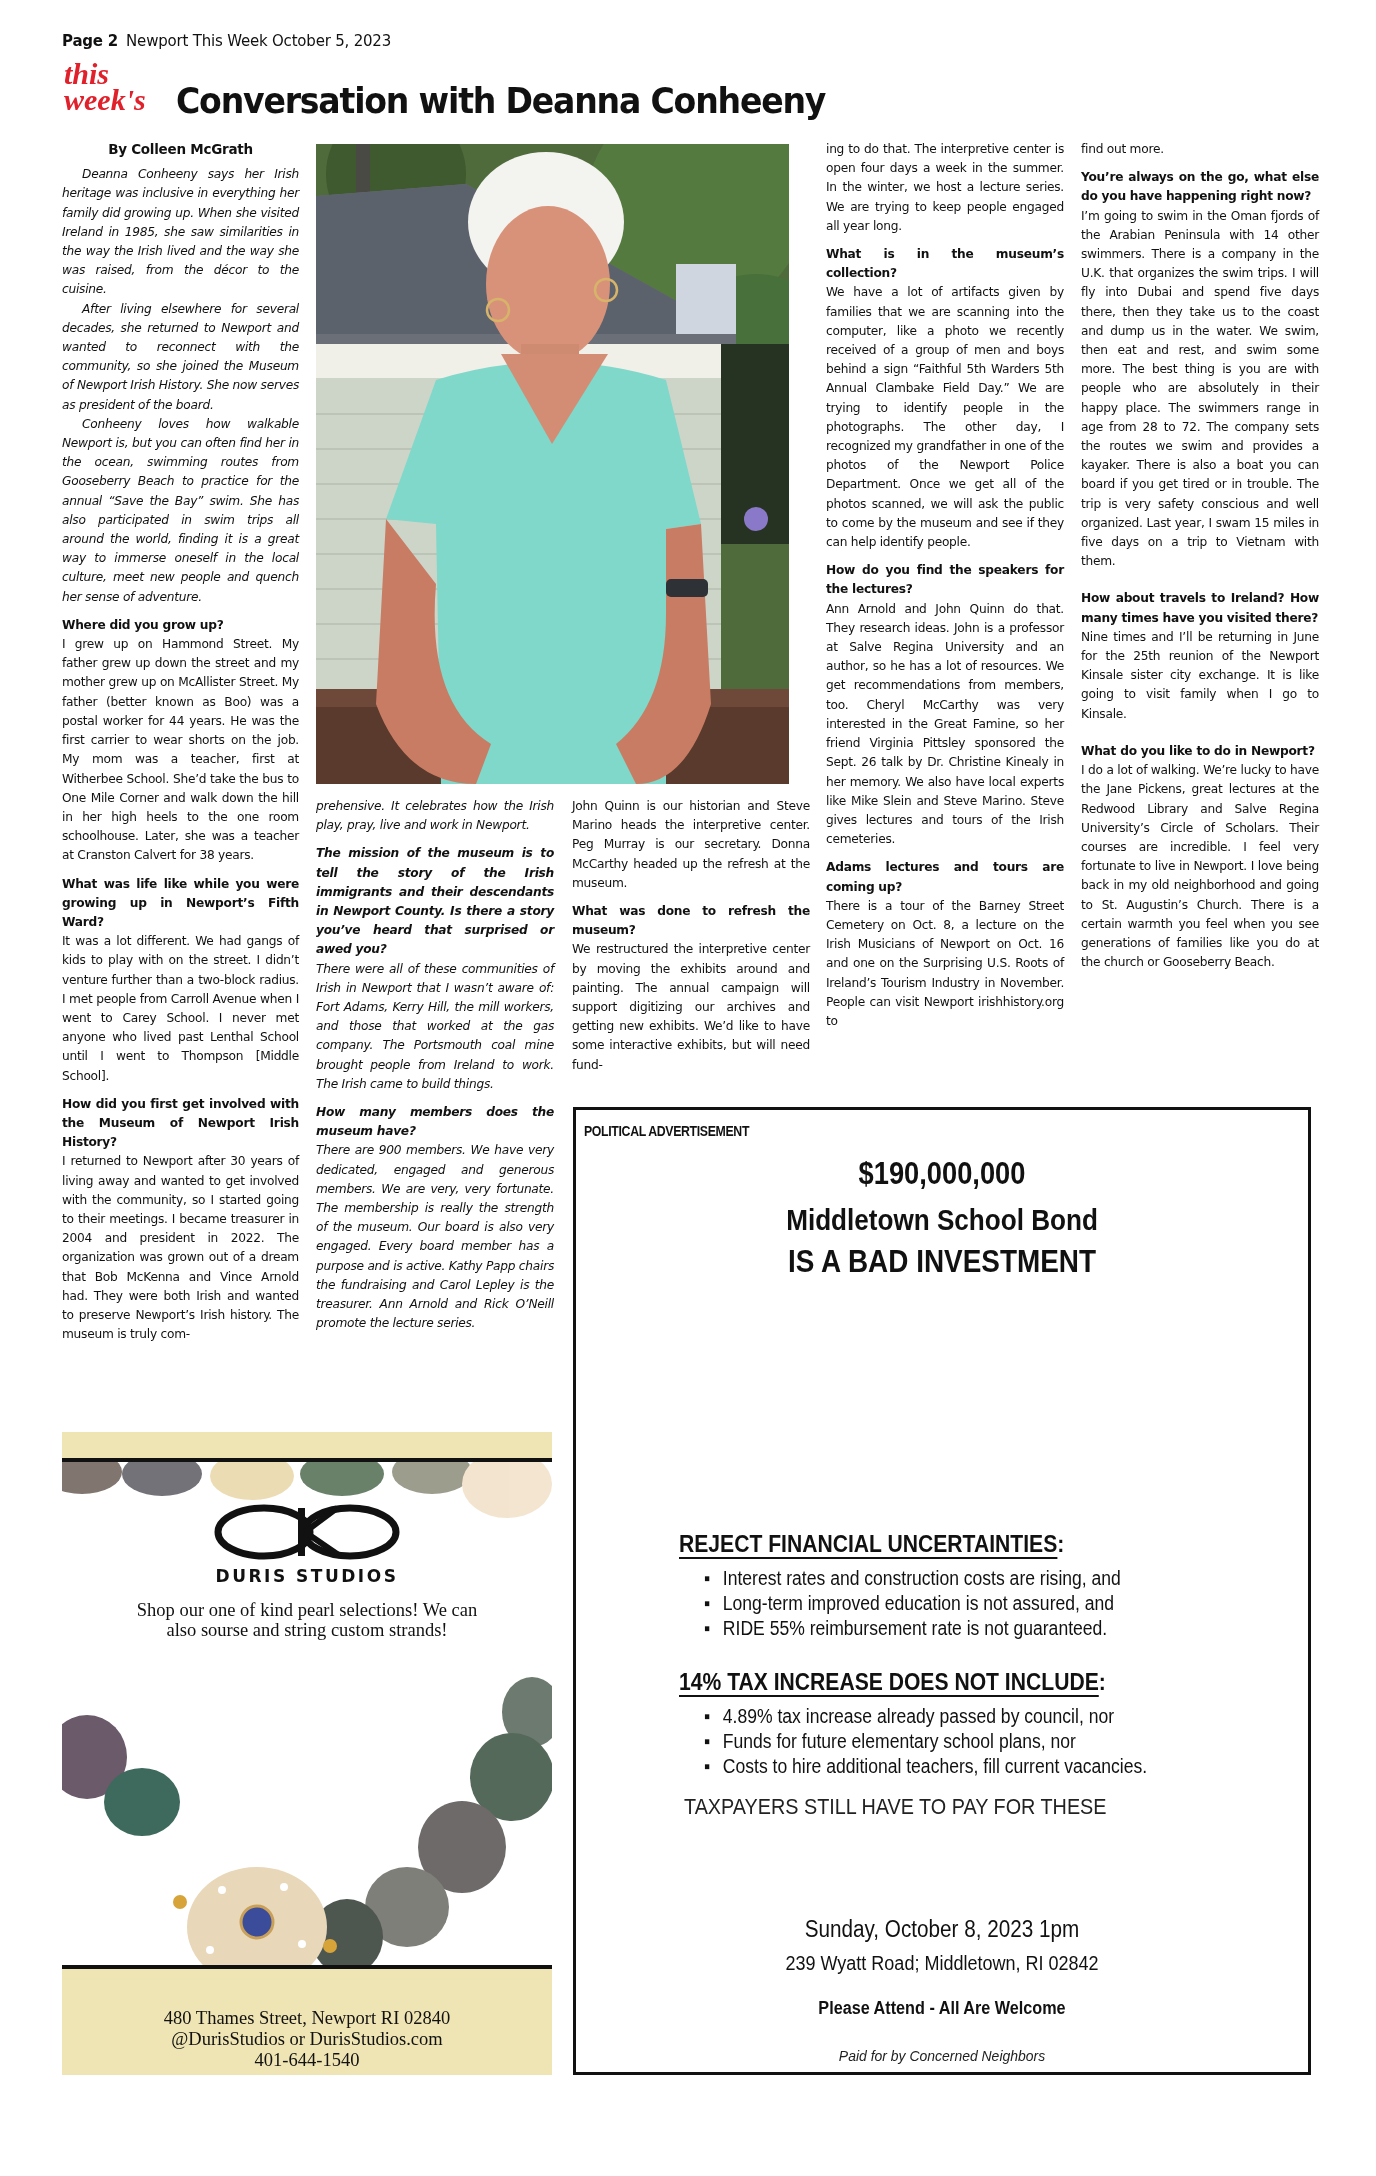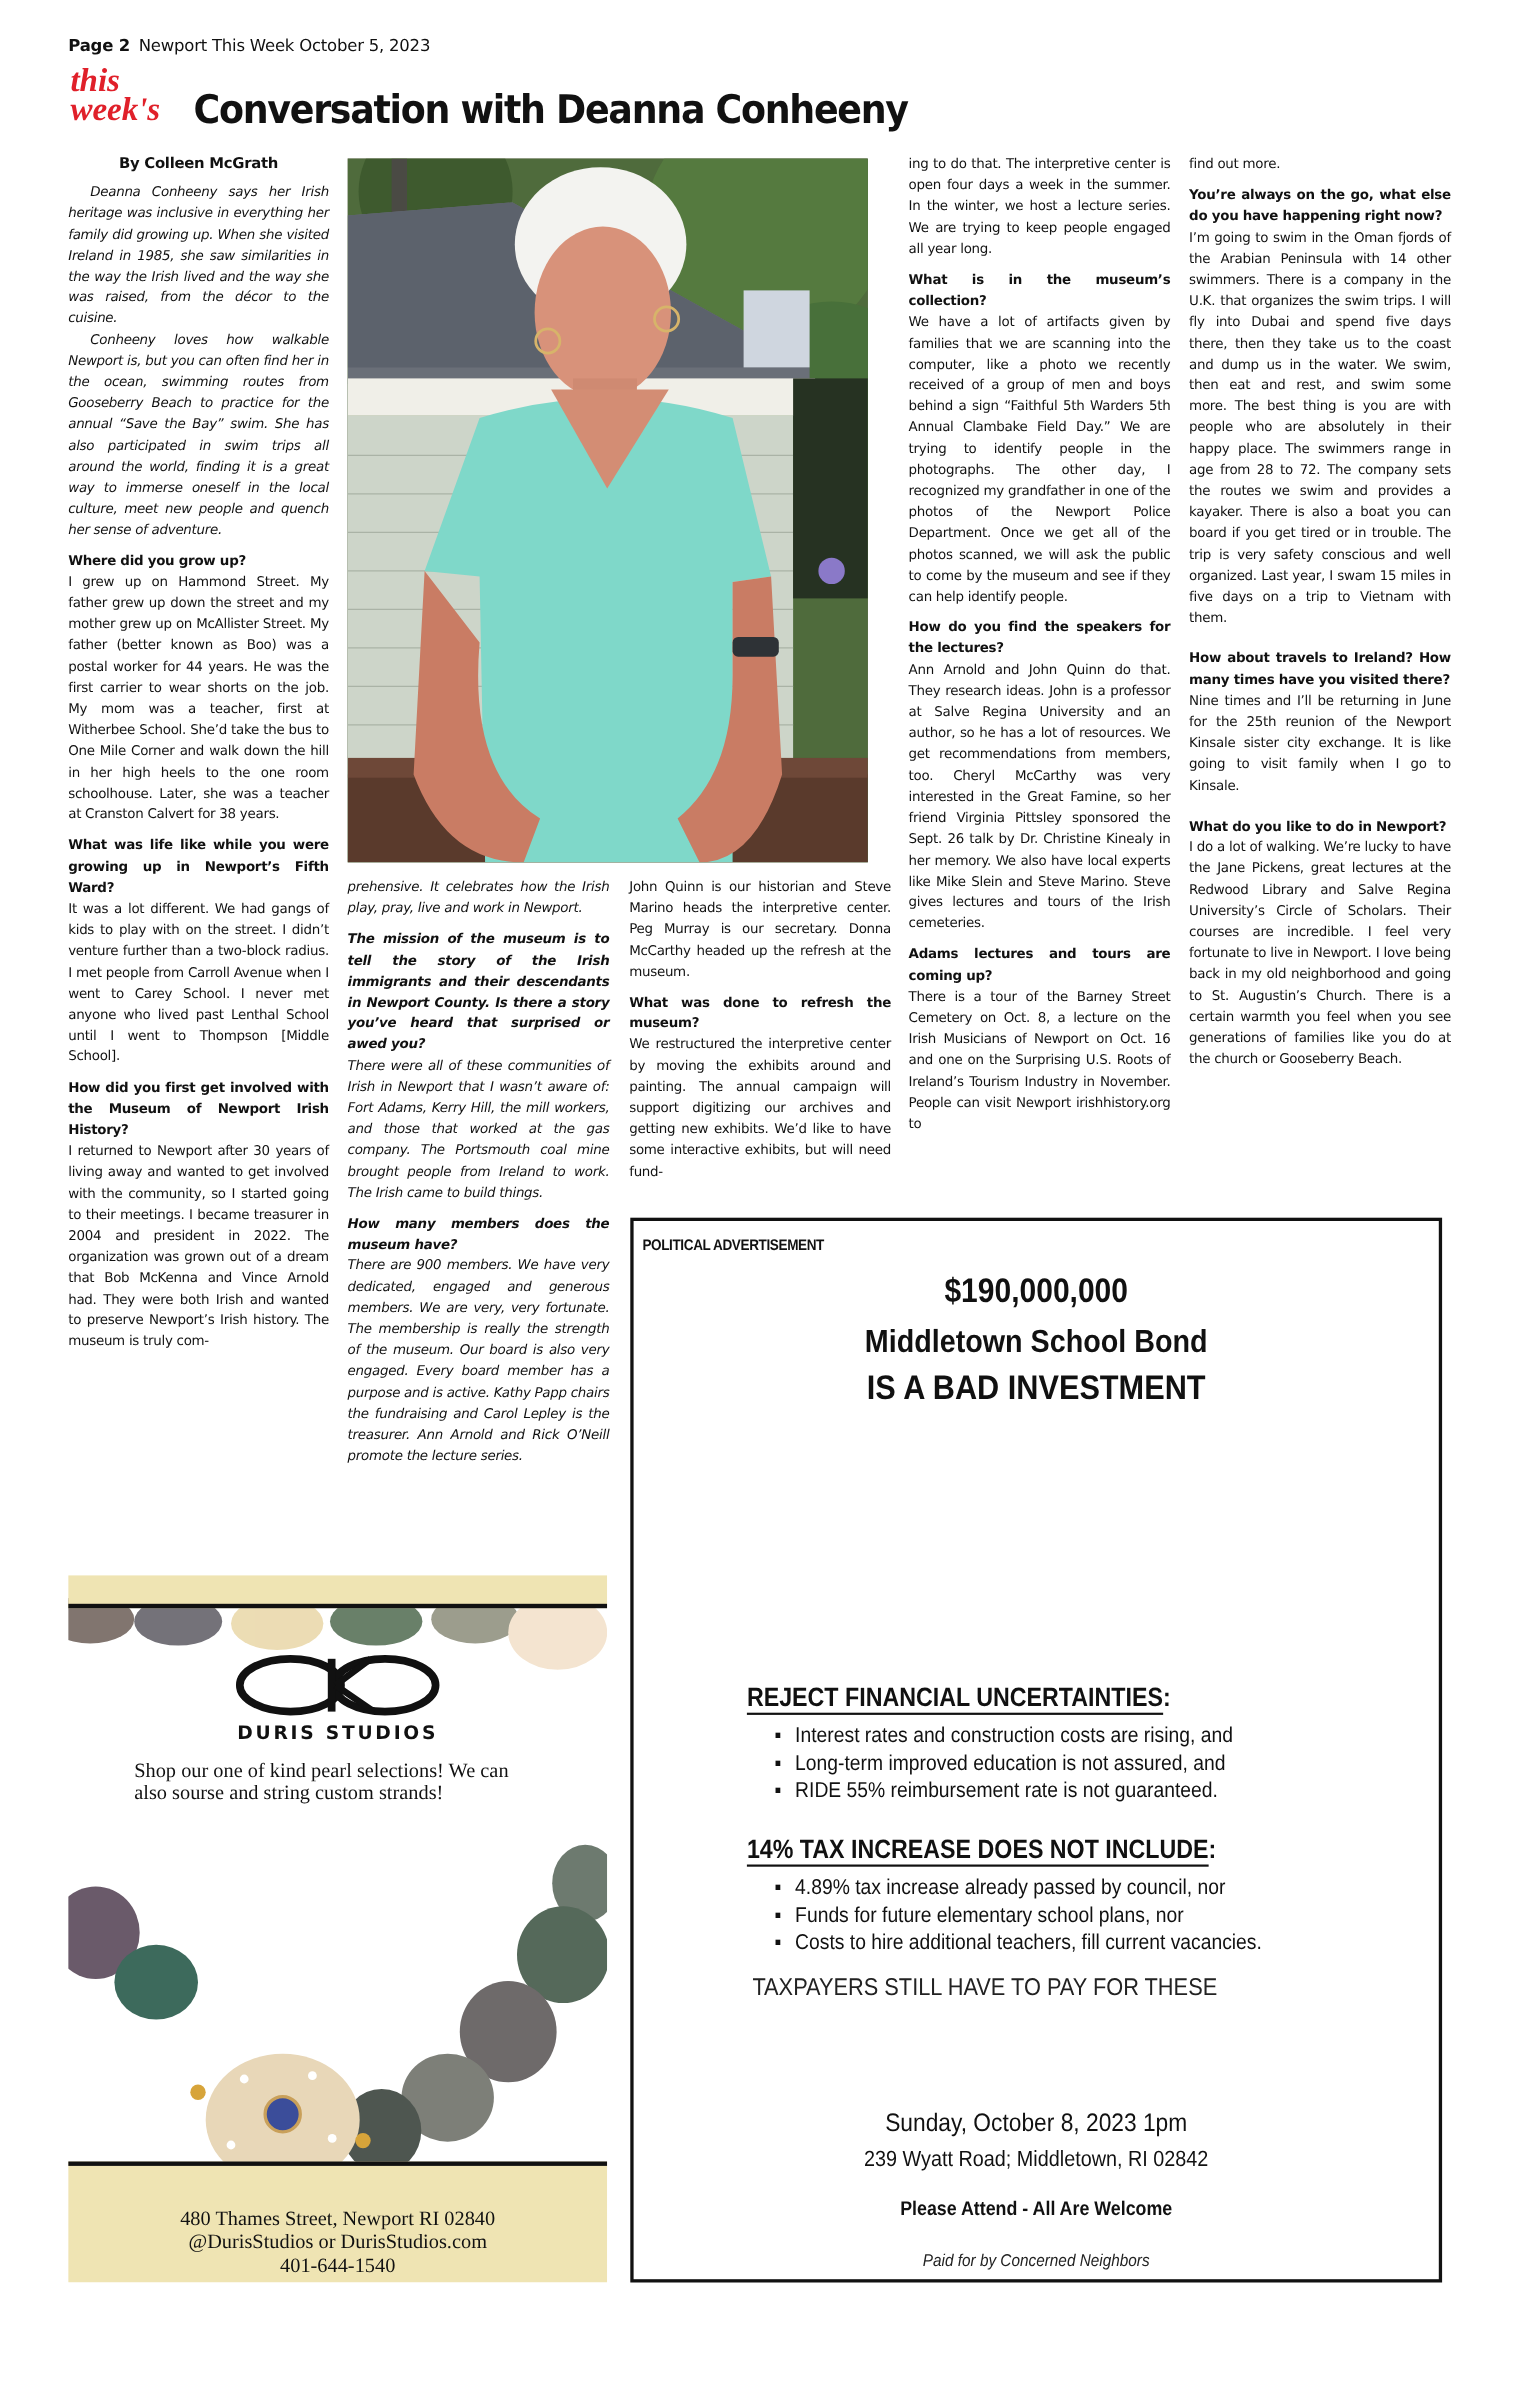--- a/index.html
+++ b/index.html
@@ -33,21 +33,21 @@
   #photo { left: 316px; top: 144px; width: 473px; height: 640px; overflow: hidden; background: #5b6a4a; }
   #photo svg { display: block; }
 
   
   #duris-ad { left: 62px; top: 1432px; width: 490px; height: 643px; background: #fff; overflow: hidden; }
   #duris-ad .band-top { position: absolute; left: 0; top: 0; width: 100%; height: 26px; background: #efe4b3; border-bottom: 4px solid #111; }
   #duris-ad .band-bot { position: absolute; left: 0; bottom: 0; width: 100%; height: 106px; background: #efe4b3; border-top: 4px solid #111; }
   #duris-ad .pearls { position: absolute; left: 0; top: 0; width: 490px; height: 643px; }
   #duris-logo { position: absolute; left: 150px; top: 72px; width: 190px; height: 56px; }
   #duris-name { position: absolute; left: 0; width: 100%; top: 134px; text-align: center; font-family: "DejaVu Sans", sans-serif; font-weight: bold; font-size: 17px; letter-spacing: 2.5px; }
-  #duris-tag { position: absolute; left: 60px; width: 370px; top: 168px; font-family: "Liberation Serif", serif; font-size: 18.5px; line-height: 20px; }
+  #duris-tag { position: absolute; left: 60px; width: 370px; top: 168px; text-align: center; font-family: "Liberation Serif", serif; font-size: 18.5px; line-height: 20px; }
   #duris-contact { position: absolute; left: 0; width: 100%; bottom: 4px; text-align: center; font-family: "Liberation Serif", serif; font-size: 18.5px; line-height: 21px; }
 
   
   #pol-ad { left: 573px; top: 1107px; width: 738px; height: 968px; border: 3px solid #111; box-sizing: border-box; background: #fff; font-family: "Liberation Sans", sans-serif; }
   #pol-ad .tag { position: absolute; left: 8px; top: 13px; font-size: 14px; font-weight: bold; letter-spacing: -0.4px; transform: scaleX(0.88); transform-origin: left; }
   #pol-ad .amount { position: absolute; left: 0; width: 100%; top: 46px; text-align: center; font-size: 31px; font-weight: bold; transform: scaleX(0.88); }
   #pol-ad .bond { position: absolute; left: 0; width: 100%; top: 94px; text-align: center; font-size: 29px; font-weight: bold; transform: scaleX(0.9); }
   #pol-ad .bad { position: absolute; left: 0; width: 100%; top: 134px; text-align: center; font-size: 31px; font-weight: bold; transform: scaleX(0.9); }
   #pol-box { position: absolute; left: 78px; top: 182px; width: 584px; height: 210px; border: 1.5px solid #9a9a9a; box-sizing: border-box; }
   #pol-box .tax { position: absolute; left: 0; width: 100%; top: 8px; text-align: center; font-size: 39px; font-weight: bold; transform: scaleX(0.88); }
@@ -80,20 +80,21 @@
 
 <div id="kicker" class="abs">
   <span class="k1">this</span>
   <span class="k2">week's</span>
 </div>
 <div id="headline" class="abs sans">Conversation with Deanna Conheeny</div>
 
 <div id="col1" class="abs col">
   <p class="byline">By Colleen McGrath</p>
   <p class="intro">Deanna Conheeny says her Irish heritage was inclusive in everything her family did growing up. When she visited Ireland in 1985, she saw similarities in the way the Irish lived and the way she was raised, from the décor to the cuisine.</p>
+  <p class="intro">After living elsewhere for several decades, she returned to Newport and wanted to reconnect with the community, so she joined the Museum of Newport Irish History. She now serves as president of the board.</p>
   <p class="intro">Conheeny loves how walkable Newport is, but you can often find her in the ocean, swimming routes from Gooseberry Beach to practice for the annual “Save the Bay” swim. She has also participated in swim trips all around the world, finding it is a great way to immerse oneself in the local culture, meet new people and quench her sense of adventure.</p>
   <p class="q">Where did you grow up?</p>
   <p>I grew up on Hammond Street. My father grew up down the street and my mother grew up on McAllister Street. My father (better known as Boo) was a postal worker for 44 years. He was the first carrier to wear shorts on the job. My mom was a teacher, first at Witherbee School. She’d take the bus to One Mile Corner and walk down the hill in her high heels to the one room schoolhouse. Later, she was a teacher at Cranston Calvert for 38 years.</p>
   <p class="q">What was life like while you were growing up in Newport’s Fifth Ward?</p>
   <p>It was a lot different. We had gangs of kids to play with on the street. I didn’t venture further than a two-block radius. I met people from Carroll Avenue when I went to Carey School. I never met anyone who lived past Lenthal School until I went to Thompson [Middle School].</p>
   <p class="q">How did you first get involved with the Museum of Newport Irish History?</p>
   <p>I returned to Newport after 30 years of living away and wanted to get involved with the community, so I started going to their meetings. I became treasurer in 2004 and president in 2022. The organization was grown out of a dream that Bob McKenna and Vince Arnold had. They were both Irish and wanted to preserve Newport’s Irish history. The museum is truly com-</p>
 </div>
 
 <div id="photo" class="abs">

